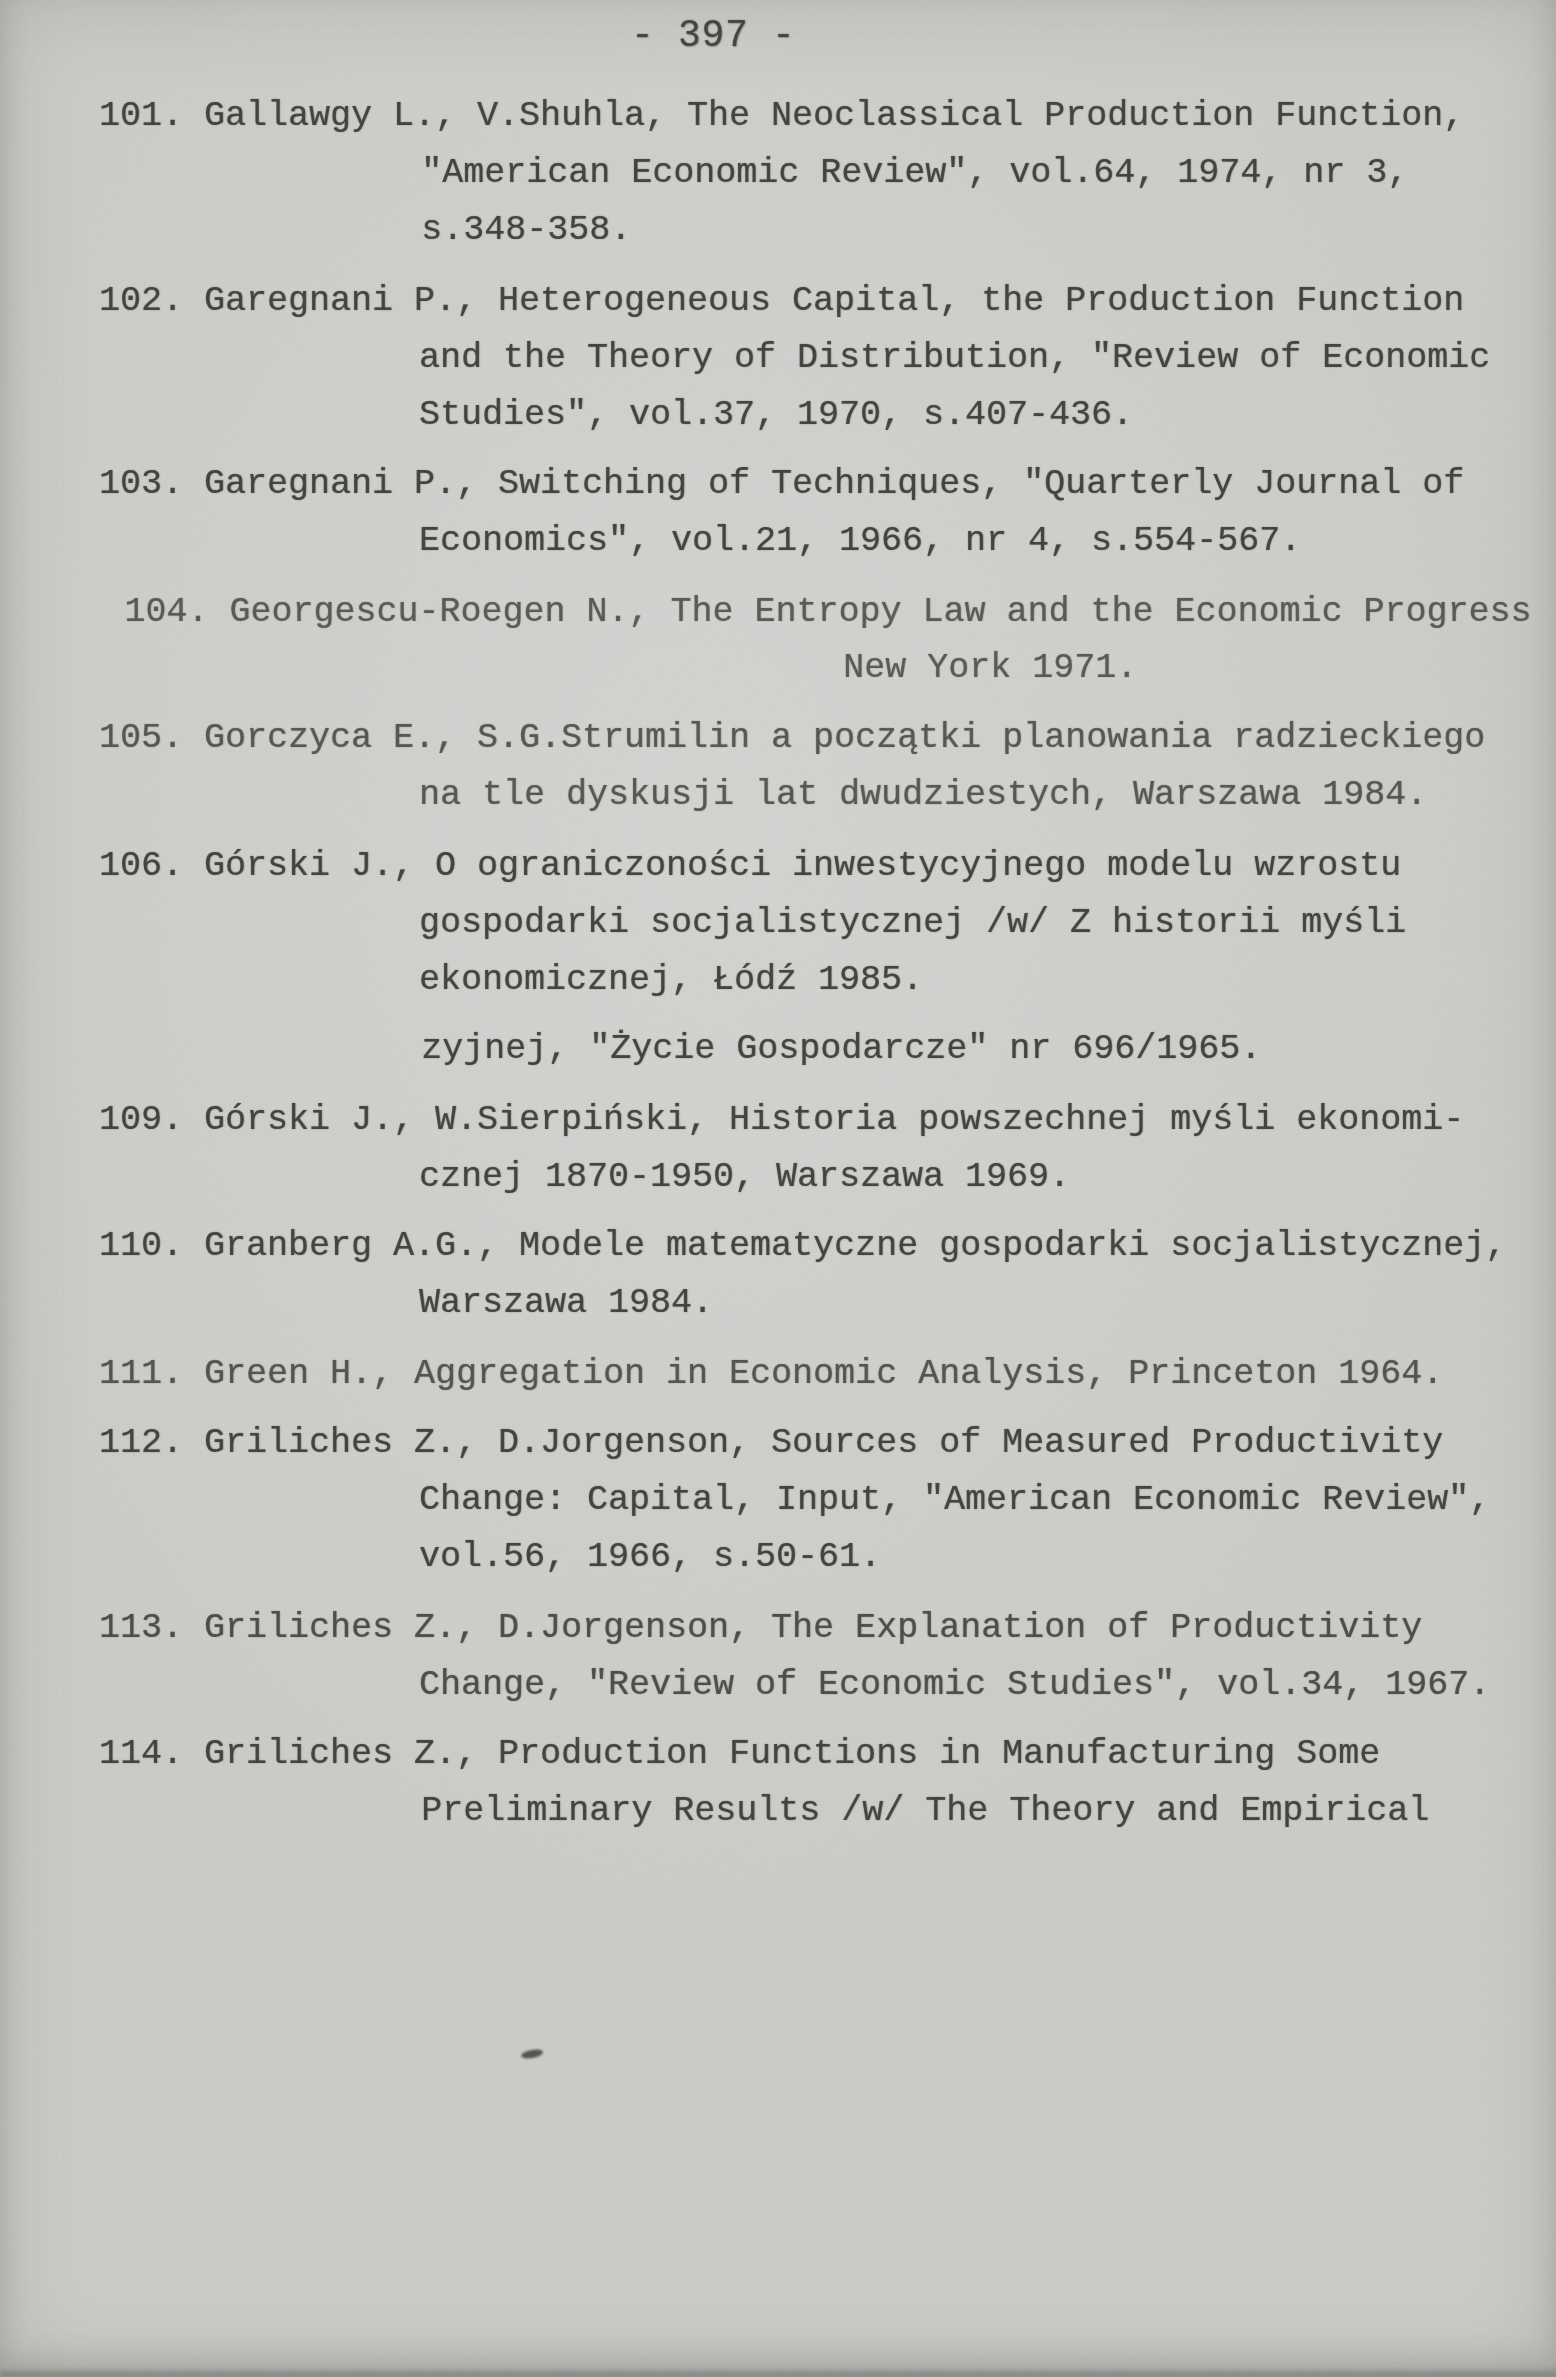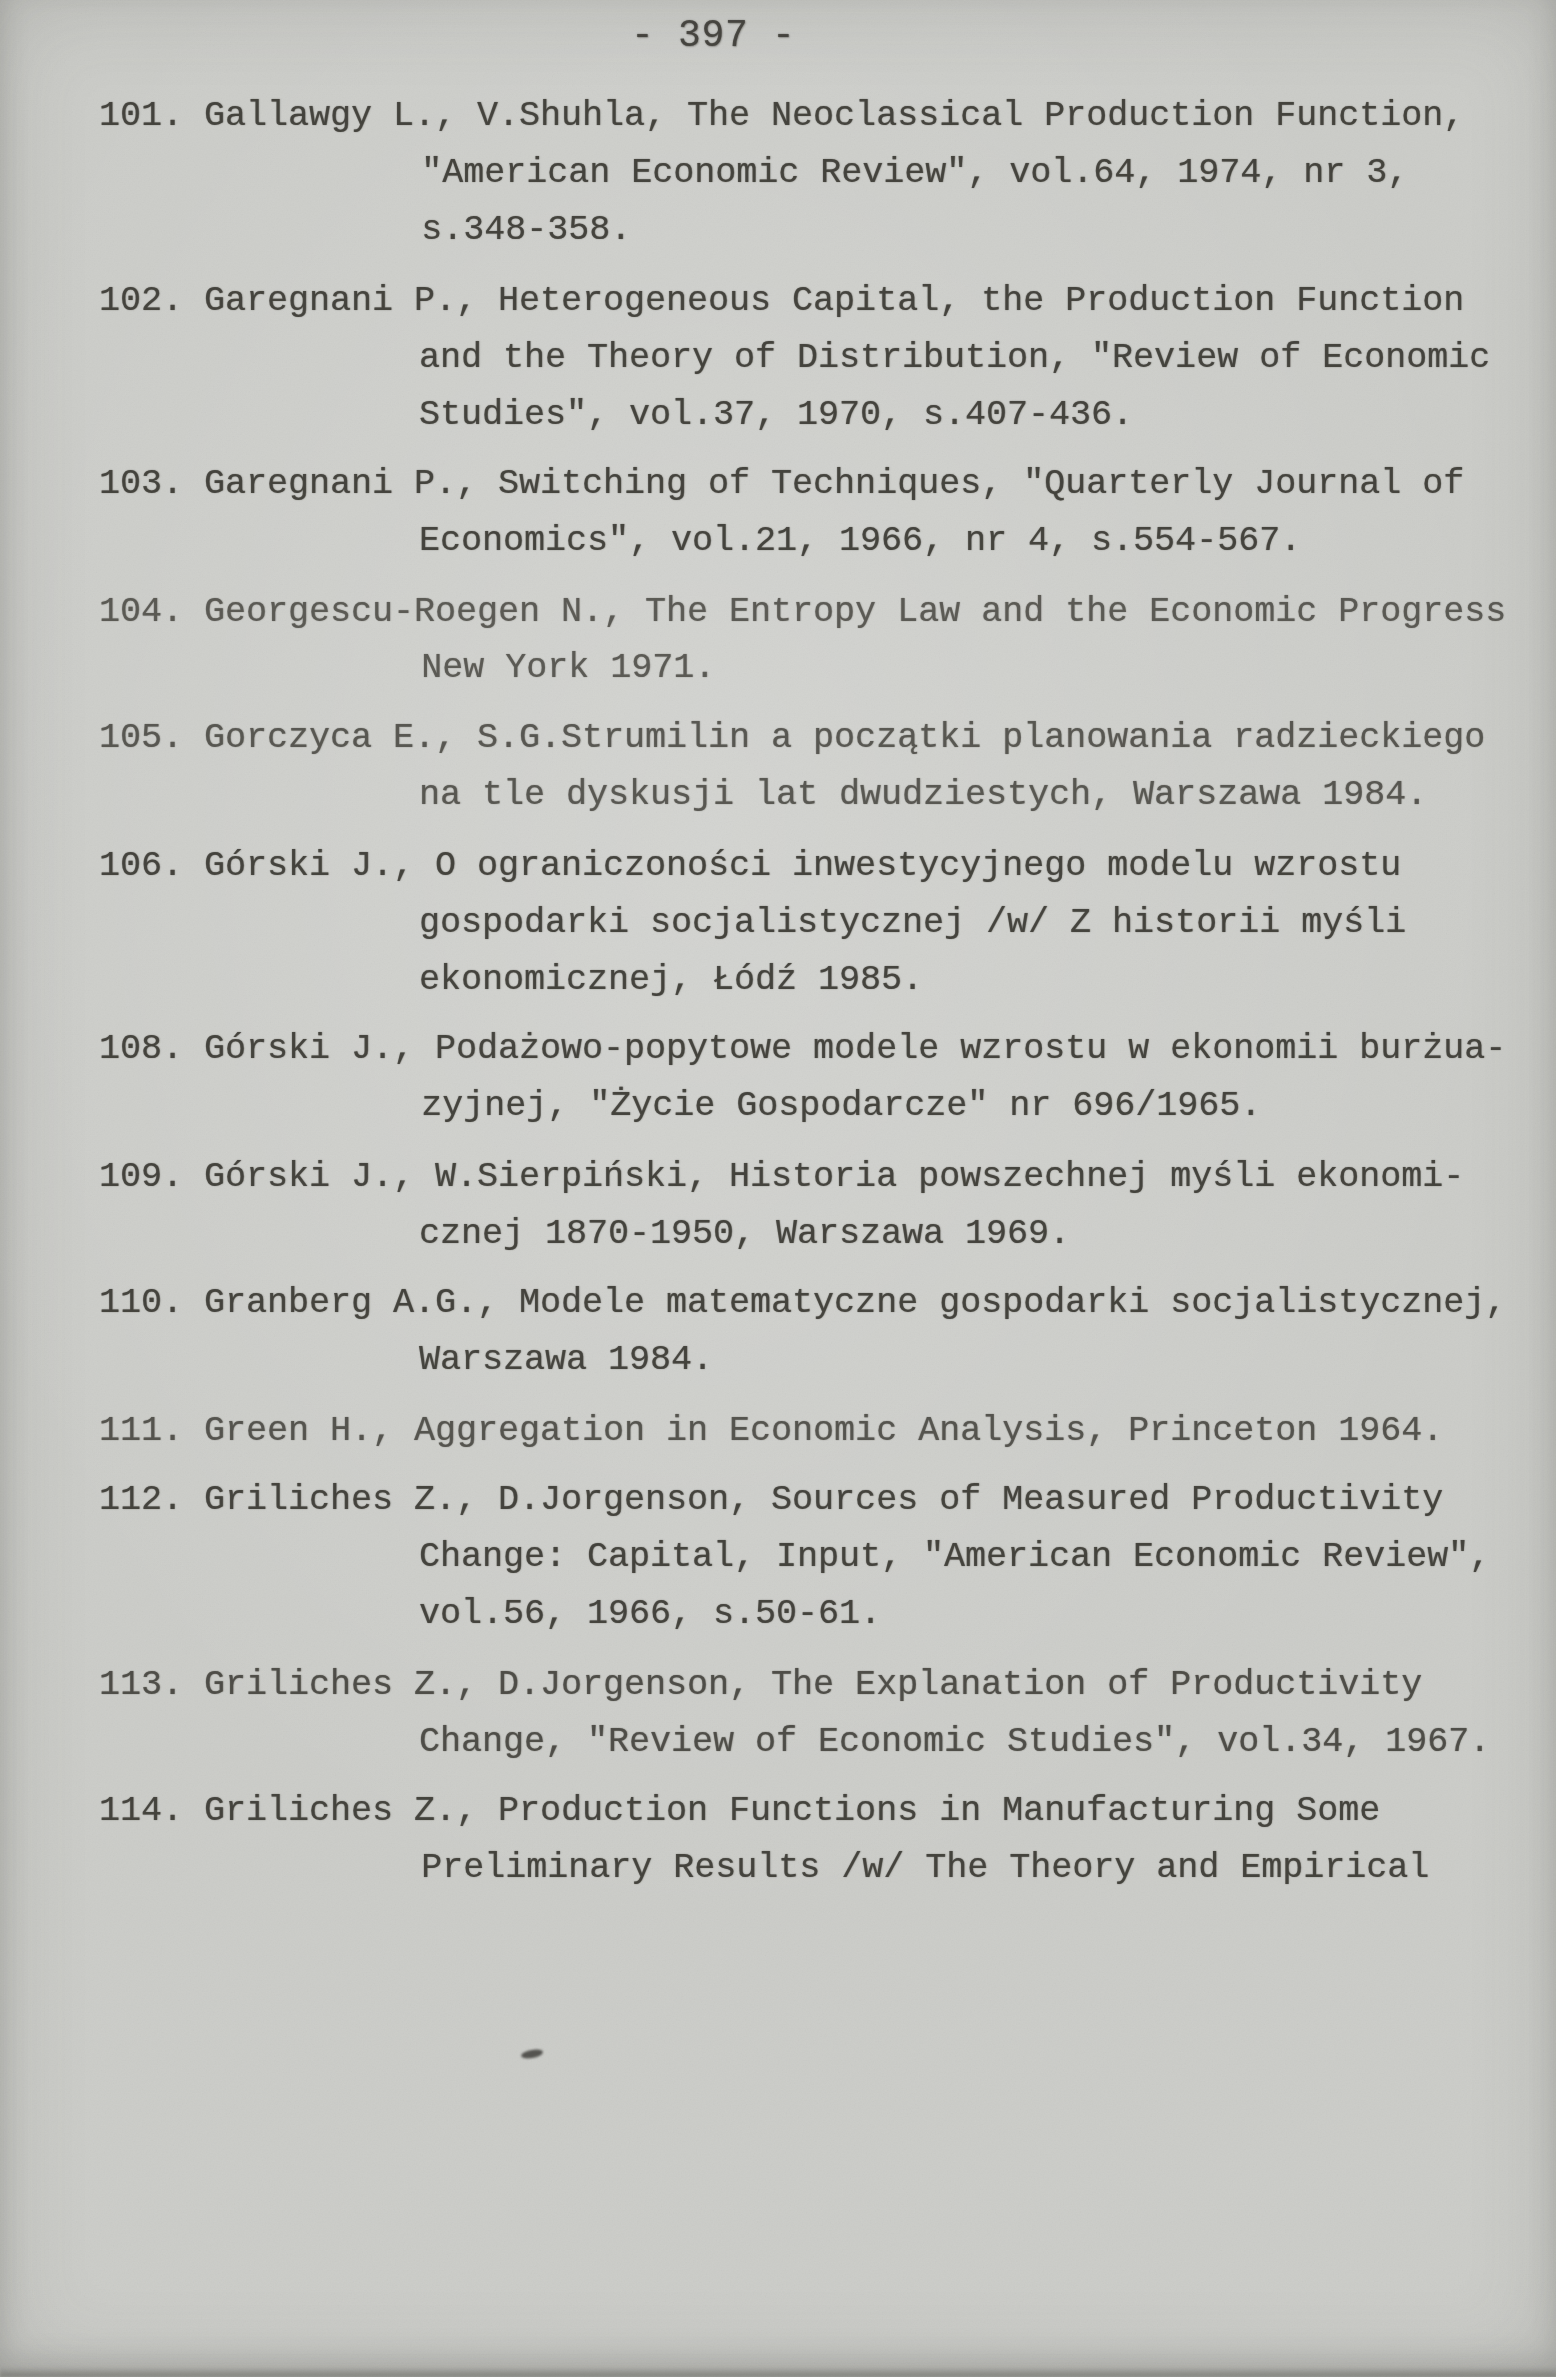--- a/index.html
+++ b/index.html
@@ -41,21 +41,21 @@
     filter:blur(0.3px);
   }
   .entry{margin:0 0 13px 99px;}
   .line{line-height:57px;white-space:pre;}
   .line.cont{margin-left:320px;}
   .num{display:inline;}
   .numgap{display:inline-block;width:1ch;}
   
   .entry:nth-of-type(2n) .line{transform:translateY(0.7px);}
   .entry:nth-of-type(3n+1) .line.cont{transform:translateX(2.2px);}
-  .entry:nth-of-type(4){opacity:0.84;}
+  .entry:nth-of-type(4){opacity:0.84;text-align:center;}
   .entry:nth-of-type(5){opacity:0.86;}
   .entry:nth-of-type(10){opacity:0.88;}
   .entry:nth-of-type(12){opacity:0.92;}
   .ink-speck{
     position:absolute;left:521px;top:2050px;width:22px;height:8px;
     background:rgba(45,44,40,0.75);
     border-radius:60% 40% 55% 45%;
     transform:rotate(-8deg);
     filter:blur(0.9px);
   }
@@ -109,21 +109,20 @@
       </article>
 
   <article class="entry">
     <div class="line first"><span class="num">106.</span><span class="numgap"></span><span class="txt">Górski J., O ograniczoności inwestycyjnego modelu wzrostu</span></div>
   <div class="line cont">gospodarki socjalistycznej /w/ Z historii myśli</div>
         <div class="line cont">ekonomicznej, Łódź 1985.</div>
       </article>
 
 
   <article class="entry">
-    <div class="line first"><span class="num">108.</span><span class="numgap"></span><span class="txt">Górski J., Podażowo-popytowe modele wzrostu w ekonomii burżua-</span></div>
   <div class="line cont">zyjnej, "Życie Gospodarcze" nr 696/1965.</div>
       </article>
 
   <article class="entry">
     <div class="line first"><span class="num">109.</span><span class="numgap"></span><span class="txt">Górski J., W.Sierpiński, Historia powszechnej myśli ekonomi-</span></div>
   <div class="line cont">cznej 1870-1950, Warszawa 1969.</div>
       </article>
 
   <article class="entry">
     <div class="line first"><span class="num">110.</span><span class="numgap"></span><span class="txt">Granberg A.G., Modele matematyczne gospodarki socjalistycznej,</span></div>

